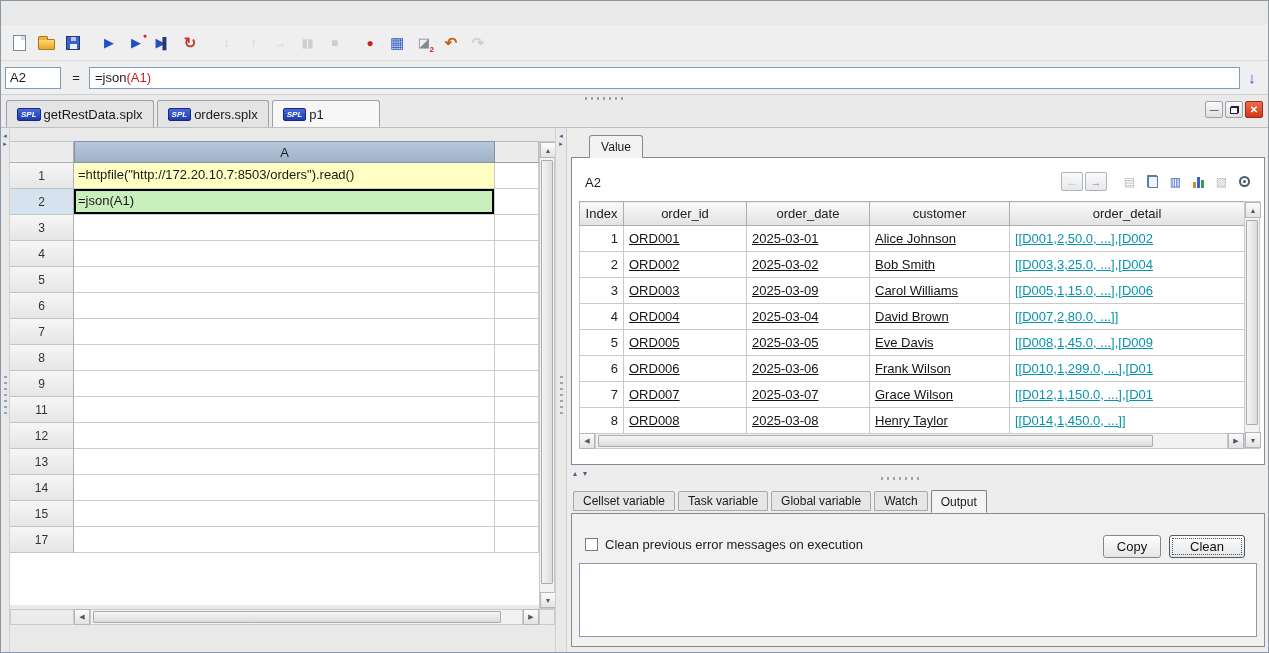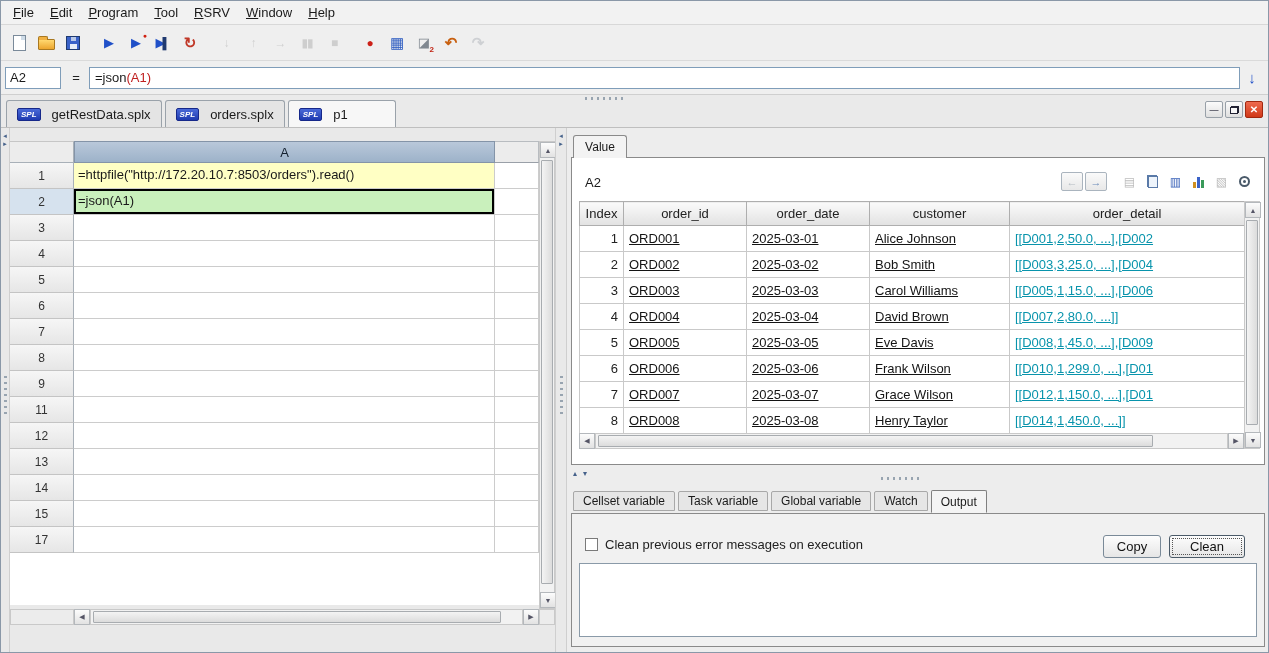--- a/index.html
+++ b/index.html
@@ -39,21 +39,21 @@
   
   .formulabar{position:absolute;left:0;top:60px;width:100%;height:34px;background:#efefef;border-bottom:1px solid #cfcfcf;display:flex;align-items:center;padding:0 4px}
   .cellref{width:56px;height:22px;background:#fff;border:1px solid #7f9db9;padding:2px 4px;margin-right:8px}
   .eqsign{width:14px;text-align:center;margin-right:6px;color:#222}
   .formula-field{flex:1;height:22px;background:#fff;border:1px solid #7f9db9;padding:2px 5px;white-space:nowrap;overflow:hidden}
   .f-arg{color:#c02020}
   .f-expand{width:24px;height:26px;display:flex;align-items:center;justify-content:center;color:#2050c8;font-weight:bold;font-size:15px}
 
   
   .tabrow{position:absolute;left:0;top:94px;width:100%;height:33px;background:#eaeaea;border-bottom:1px solid #bfbfbf;display:flex;align-items:flex-end;padding-left:5px}
-  .sheet-tab{height:27px;display:flex;align-items:center;gap:11px;padding:0 10px;background:#e4e4e4;border:1px solid #9aa2aa;border-bottom:none;border-radius:3px 3px 0 0;margin-right:3px}
+  .sheet-tab{height:27px;display:flex;align-items:center;gap:3px;padding:0 10px;background:#e4e4e4;border:1px solid #9aa2aa;border-bottom:none;border-radius:3px 3px 0 0;margin-right:3px}
   .sheet-tab.active{background:#f7f7f7;min-width:108px}
   .spl-badge{display:inline-block;background:linear-gradient(#4a6ad8,#1e3ab0);color:#fff;font-size:8px;font-weight:bold;font-style:italic;padding:1px 3px;border-radius:2px;border:1px solid #16288a}
   .winbtns{position:absolute;right:5px;top:100px;display:flex;gap:2px;z-index:3}
   .winbtn{width:18px;height:17px;background:linear-gradient(#fbfbfb,#dfdfdf);border:1px solid #98a0a8;border-radius:2px;display:flex;align-items:center;justify-content:center;font-size:9px;color:#223}
   .winbtn.close{background:linear-gradient(#ee6a4e,#d03818);border-color:#a02810;color:#fff;font-weight:bold;font-size:10px}
   .ic-restore{position:relative;width:9px;height:8px}
   .ic-restore::before{content:"";position:absolute;right:0;top:0;width:6px;height:5px;border:1px solid #223;background:#f8f8f8}
   .ic-restore::after{content:"";position:absolute;left:0;bottom:0;width:6px;height:5px;border:1px solid #223;background:#f8f8f8}
 
   
@@ -82,21 +82,21 @@
   .sb-h{display:flex;background:#f2f2f2;border:1px solid #c9c9c9}
   .sb-btn{flex:none;width:16px;height:16px;background:linear-gradient(#fcfcfc,#e2e2e2);border:1px solid #b4b8bc;display:flex;align-items:center;justify-content:center;font-size:7px;color:#556}
   .sb-track{position:relative;flex:1}
   .sb-thumbv{position:absolute;left:1px;right:1px;background:linear-gradient(90deg,#f4f4f4,#dcdcdc);border:1px solid #a8acb0;border-radius:1px}
   .sb-thumbh{position:absolute;top:1px;bottom:1px;background:linear-gradient(#f4f4f4,#dcdcdc);border:1px solid #a8acb0;border-radius:1px}
   .sb-corner{width:16px;height:16px;background:#ececec;border:1px solid #c9c9c9;flex:none}
   .sb-lead{width:64px;height:16px;background:#ececec;border:1px solid #c9c9c9;flex:none}
 
   
   .rightbg{background:#ededed}
-  .vtab{position:absolute;left:572px;top:134px;width:54px;height:23px;background:#f3f3f3;border:1px solid #8a8a8a;border-bottom:none;border-radius:3px 3px 0 0;display:flex;align-items:center;justify-content:center;font-size:12px;z-index:2}
+  .vtab{position:absolute;left:588px;top:134px;width:54px;height:23px;background:#f3f3f3;border:1px solid #8a8a8a;border-bottom:none;border-radius:3px 3px 0 0;display:flex;align-items:center;justify-content:center;font-size:12px;z-index:2}
   .vpanel{position:absolute;left:570px;top:156px;width:694px;height:308px;background:#fff;border:1px solid #8a8a8a}
   .a2label{position:absolute;left:584px;top:174px}
   .vicons{position:absolute;top:171px;right:13px;display:flex;align-items:center;gap:2px}
   .vb-nav{width:22px;height:19px;border:1px solid #aab4be;background:linear-gradient(#fafafa,#e8e8e8);border-radius:2px;display:flex;align-items:center;justify-content:center;font-size:11px;color:#6a8ab8}
   .vb-nav.dim{color:#b4bcc4}
   .vb-gap{width:8px}
   .vb-ic{width:21px;height:19px;display:flex;align-items:center;justify-content:center;font-size:12px}
   .vb-ic.dim{color:#bcbcbc}
   .blue{color:#3a62b8}
   .ic-copy{position:relative;width:11px;height:13px}
@@ -128,29 +128,20 @@
   .btn{position:absolute;height:23px;background:linear-gradient(#fdfdfd,#e6e6e6);border:1px solid #7a8a98;border-radius:3px;font-size:13px;font-family:inherit;color:#111;padding:0 4px}
   .btn.copy{left:1102px;top:534px;width:58px}
   .btn.clean{left:1168px;top:534px;width:76px;outline:1px dotted #555;outline-offset:-4px;border-color:#4a5a68}
   .otext{position:absolute;left:578px;top:562px;width:678px;height:74px;background:#fff;border:1px solid #8a9aa8;resize:none;font-family:inherit;font-size:13px}
 </style>
 </head>
 <body>
 
 <div class="app">
 
-  <div class="menubar">
-    <span class="menu-item">File</span>
-    <span class="menu-item">Edit</span>
-    <span class="menu-item">Program</span>
-    <span class="menu-item">Tool</span>
-    <span class="menu-item">RSRV</span>
-    <span class="menu-item">Window</span>
-    <span class="menu-item">Help</span>
-  </div>
 
   <div class="toolbar">
     <div class="tb-btn">
         <span class="ic-page"></span>
       </div>
     <div class="tb-btn">
         <span class="ic-folder"></span>
       </div>
     <div class="tb-btn">
         <span class="ic-floppy"></span>
@@ -448,21 +439,21 @@
             <td class="idx">2</td>
             <td class="link">ORD002</td>
             <td class="link">2025-03-02</td>
             <td class="link">Bob Smith</td>
             <td class="det" actable="true">[[D003,3,25.0, ...],[D004</td>
           </tr>
 
           <tr>
             <td class="idx">3</td>
             <td class="link">ORD003</td>
-            <td class="link">2025-03-03</td>
+            <td class="link">2025-03-09</td>
             <td class="link">Carol Williams</td>
             <td class="det" actable="true">[[D005,1,15.0, ...],[D006</td>
           </tr>
 
           <tr>
             <td class="idx">4</td>
             <td class="link">ORD004</td>
             <td class="link">2025-03-04</td>
             <td class="link">David Brown</td>
             <td class="det" actable="true">[[D007,2,80.0, ...]]</td>

